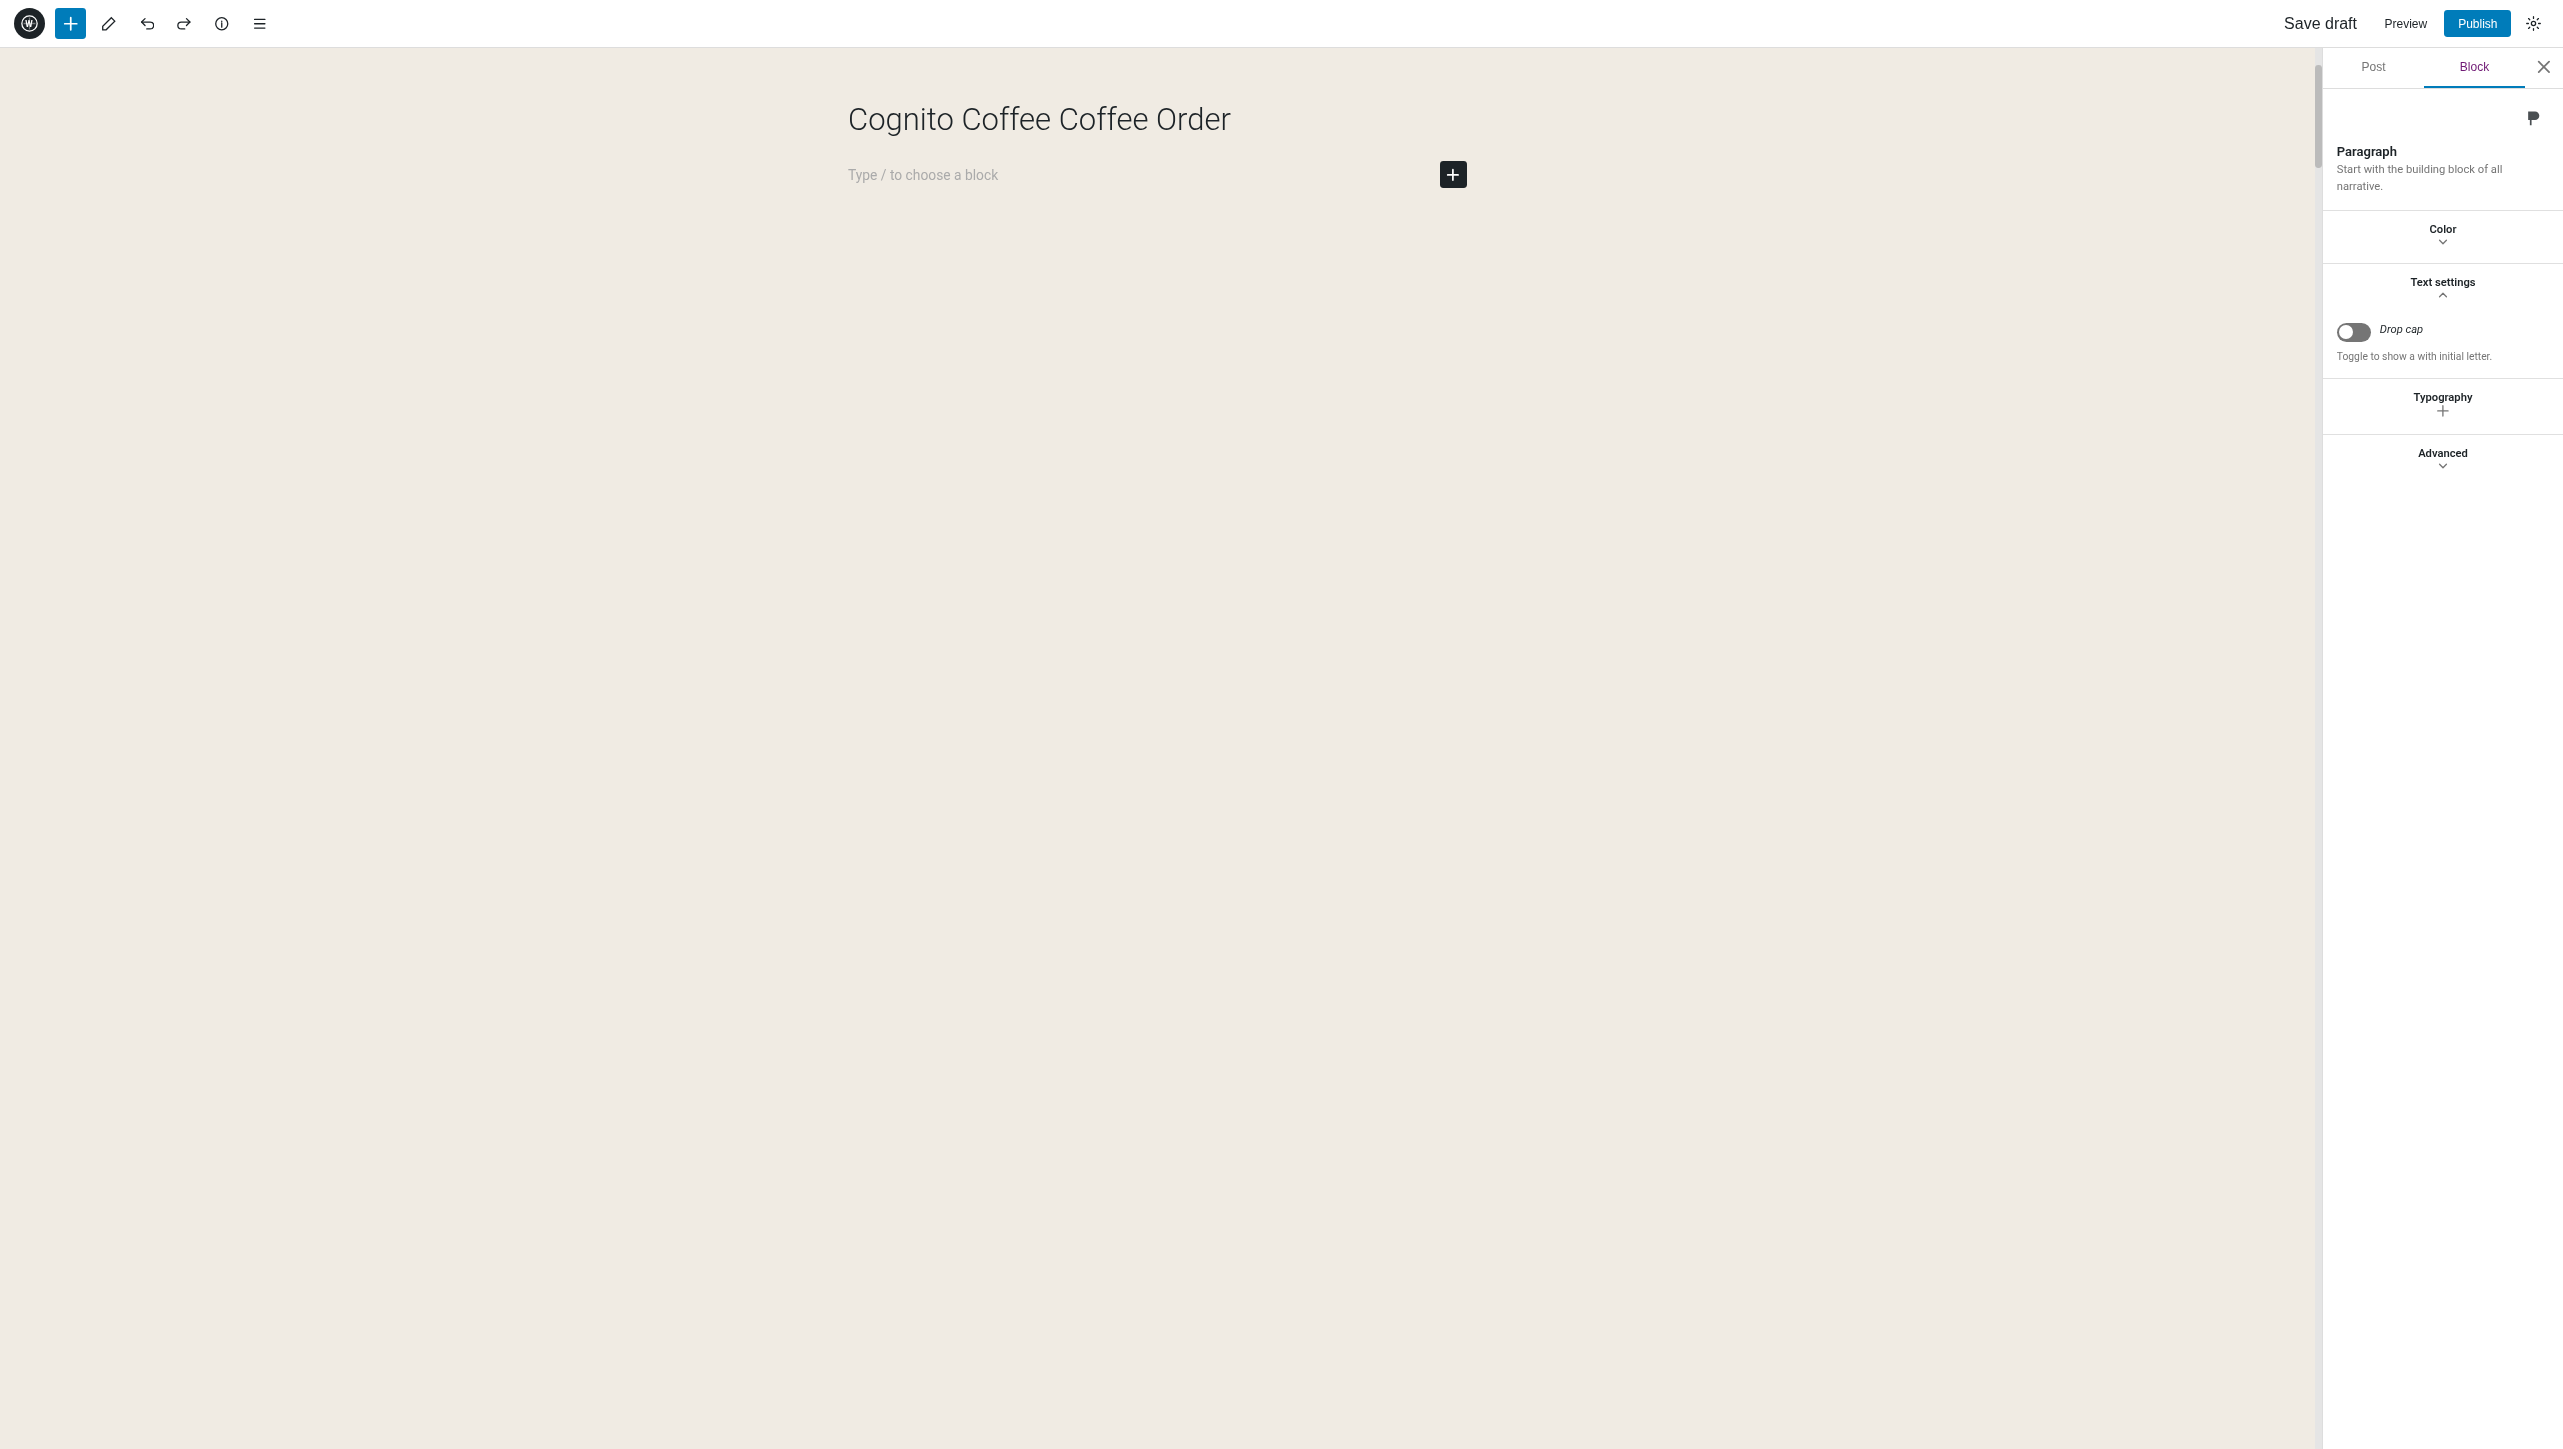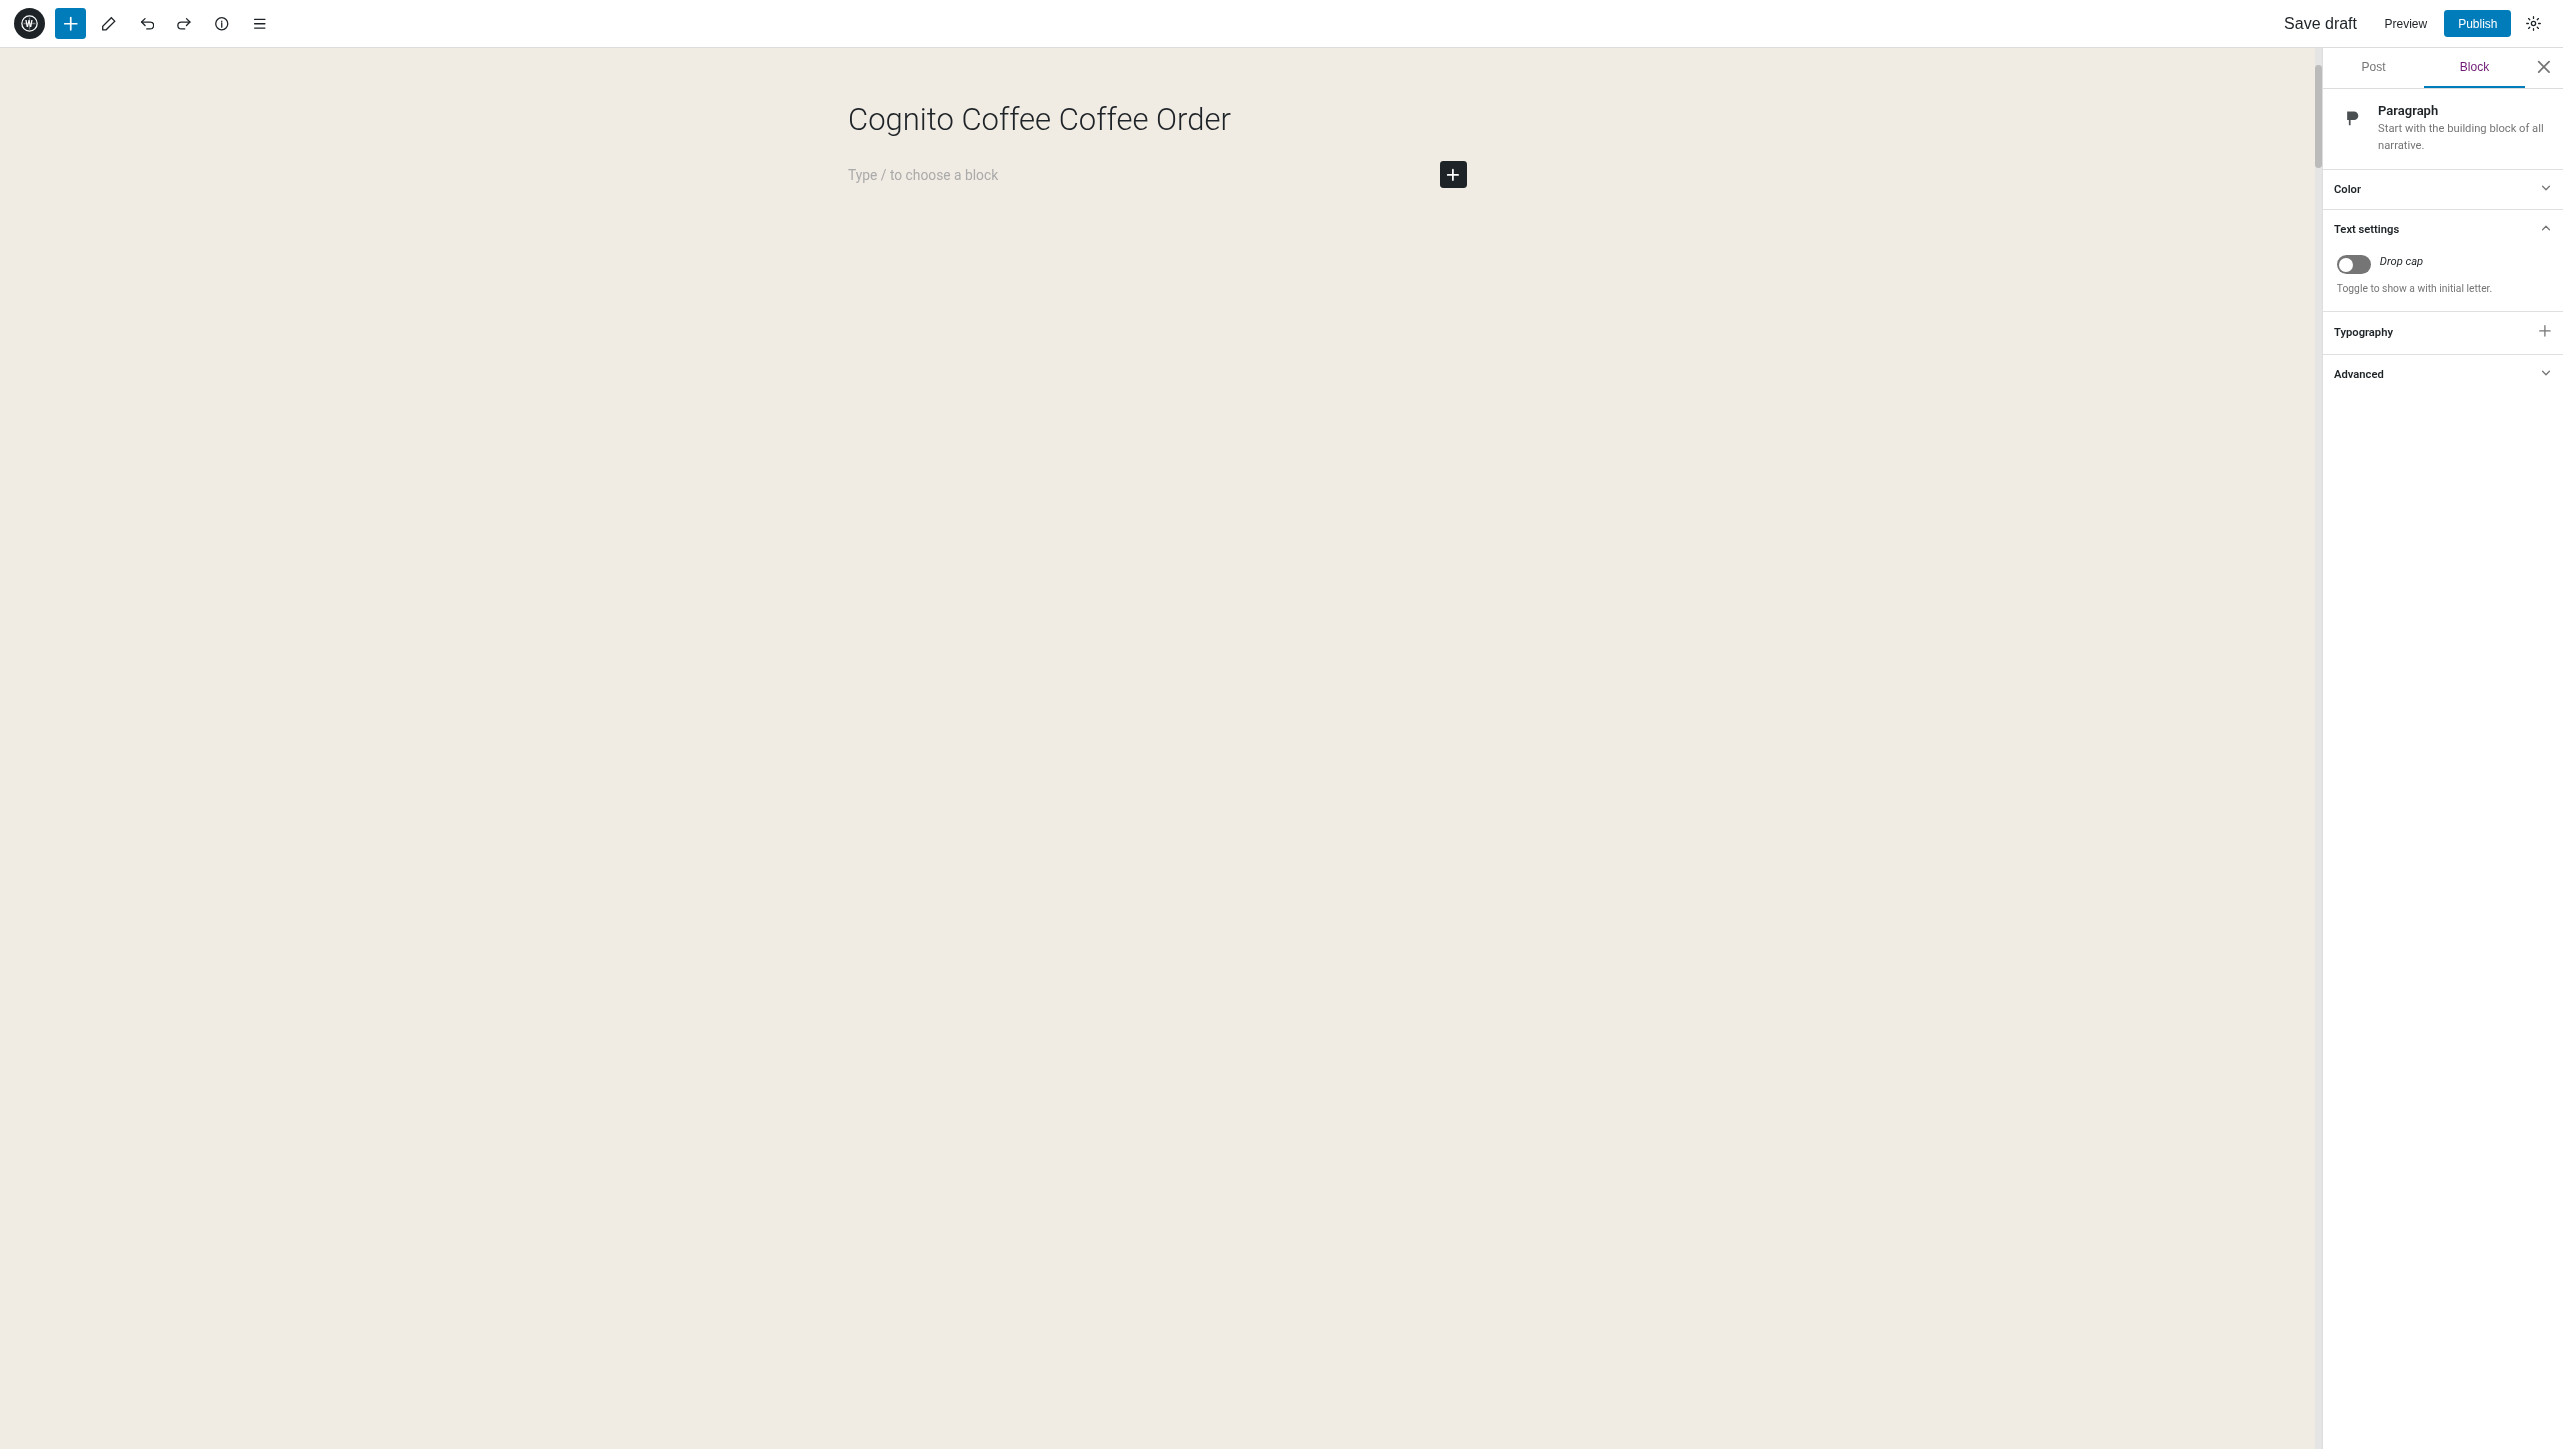--- a/index.html
+++ b/index.html
@@ -243,22 +243,23 @@
       font-size: 17px;
       display: flex;
       align-items: center;
       justify-content: center;
     }
 
     
     .block-info {
       padding: 13.8px;
       display: flex;
-      align-items: flex-start;
+      align-items: flex-end;
       gap: 10.3px;
+      flex-direction: column;
     }
 
     .block-icon {
       width: 31px;
       height: 31px;
       display: flex;
       align-items: center;
       justify-content: center;
       font-size: 17px;
       color: #1d2327;
@@ -279,23 +280,24 @@
     }
 
     .sidebar-section {
       border-top: 0.9px solid #e0e0e0;
     }
 
     .sidebar-section-header {
       display: flex;
       align-items: center;
       justify-content: space-between;
-      padding: 12px 11px;
+      padding: 12px 17px;
       cursor: pointer;
       user-select: none;
+      flex-direction: column;
     }
 
     .sidebar-section-title {
       font-size: 11.2px;
       font-weight: 600;
       color: #1d2327;
     }
 
     .chevron-icon {
       color: #757575;

